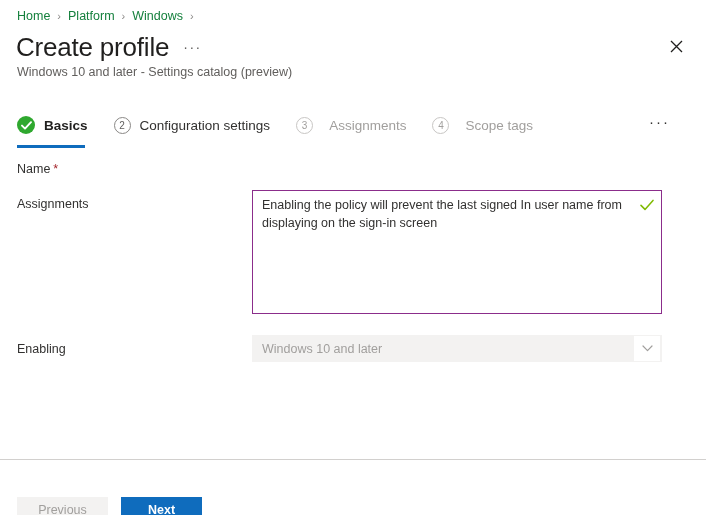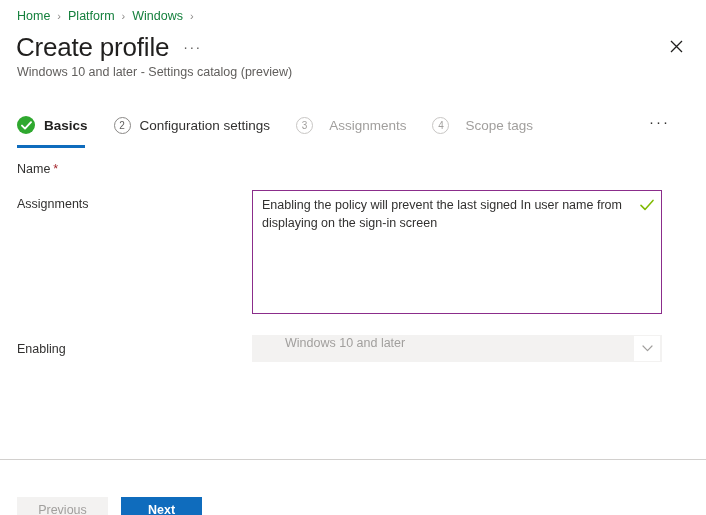--- a/index.html
+++ b/index.html
@@ -229,23 +229,23 @@
   .valid-check.textarea-pos { top: 7px; }
 
   
   .select-disabled {
     width: 100%;
     height: 27px;
     box-sizing: border-box;
     background: #f3f2f1;
     border: 1px solid #f3f2f1;
     display: flex;
+    align-items: center;
     position: relative;
     cursor: default;
-    padding-left: 23px;
   }
   .select-disabled .sel-value {
     font-size: 12.5px;
     color: #a19f9d;
     padding-left: 9px;
     flex: 1 1 auto;
     white-space: nowrap;
     overflow: hidden;
   }
   .sel-chevron {

